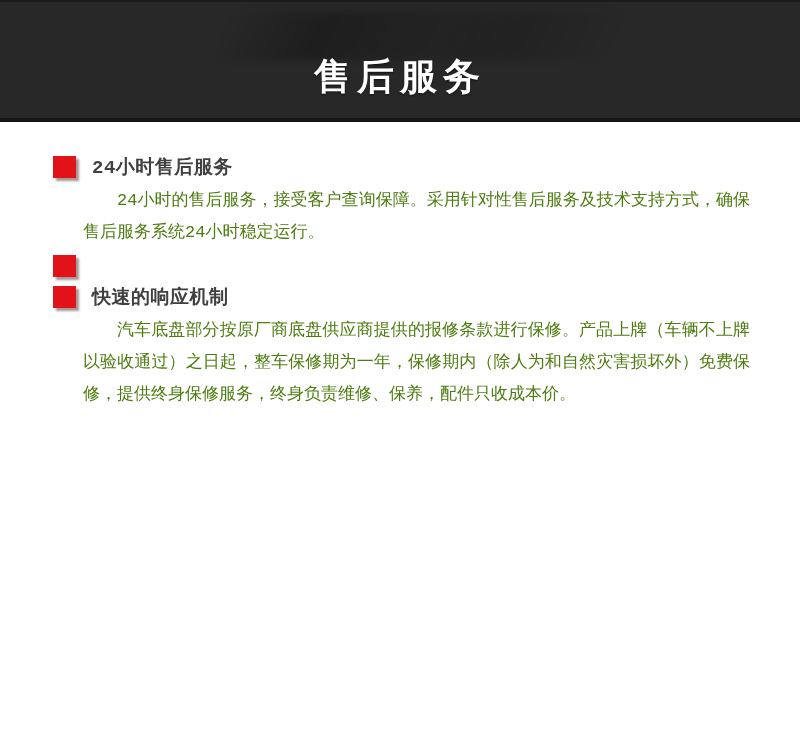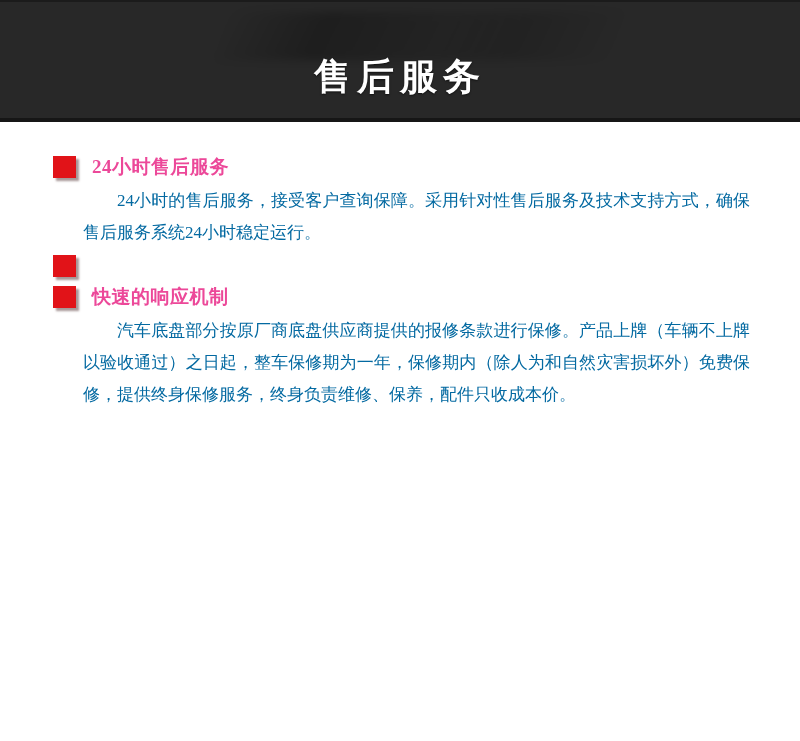--- a/index.html
+++ b/index.html
@@ -3,21 +3,21 @@
 <meta charset="utf-8">
 <style>
   * { box-sizing: border-box; }
   html, body { margin: 0; padding: 0; background: #ffffff; }
   .page {
     position: relative;
     width: 800px;
     height: 741px;
     background: #ffffff;
     overflow: hidden;
-    font-family: Liberation Serif, serif;
+    font-family: Liberation Mono, monospace;
   }
   .banner {
     position: relative;
     height: 122px;
     background: #282828;
     border-top: 2px solid #1b1b1b;
     border-bottom: 4px solid #161616;
     overflow: hidden;
   }
   .banner .watermark {
@@ -64,29 +64,29 @@
     flex: 0 0 auto;
     width: 23px;
     height: 22px;
     background: #e11318;
     box-shadow: 3px 3px 2px rgba(95,65,65,0.55);
   }
   .sec-head h2 {
     margin: 0;
     font-size: 19px;
     font-weight: bold;
-    color: #ec4899;
+    color: #404040;
     letter-spacing: 0.5px;
     white-space: nowrap;
   }
   .section p {
     margin: 1px 0 0 30px;
     font-size: 17px;
     line-height: 32px;
-    color: #0369a1;
+    color: #4d7c0f;
     text-align: justify;
     text-indent: 2em;
   }
 </style>
 </head>
 <body>
 
 <div class="page">
 
   <header class="banner">

